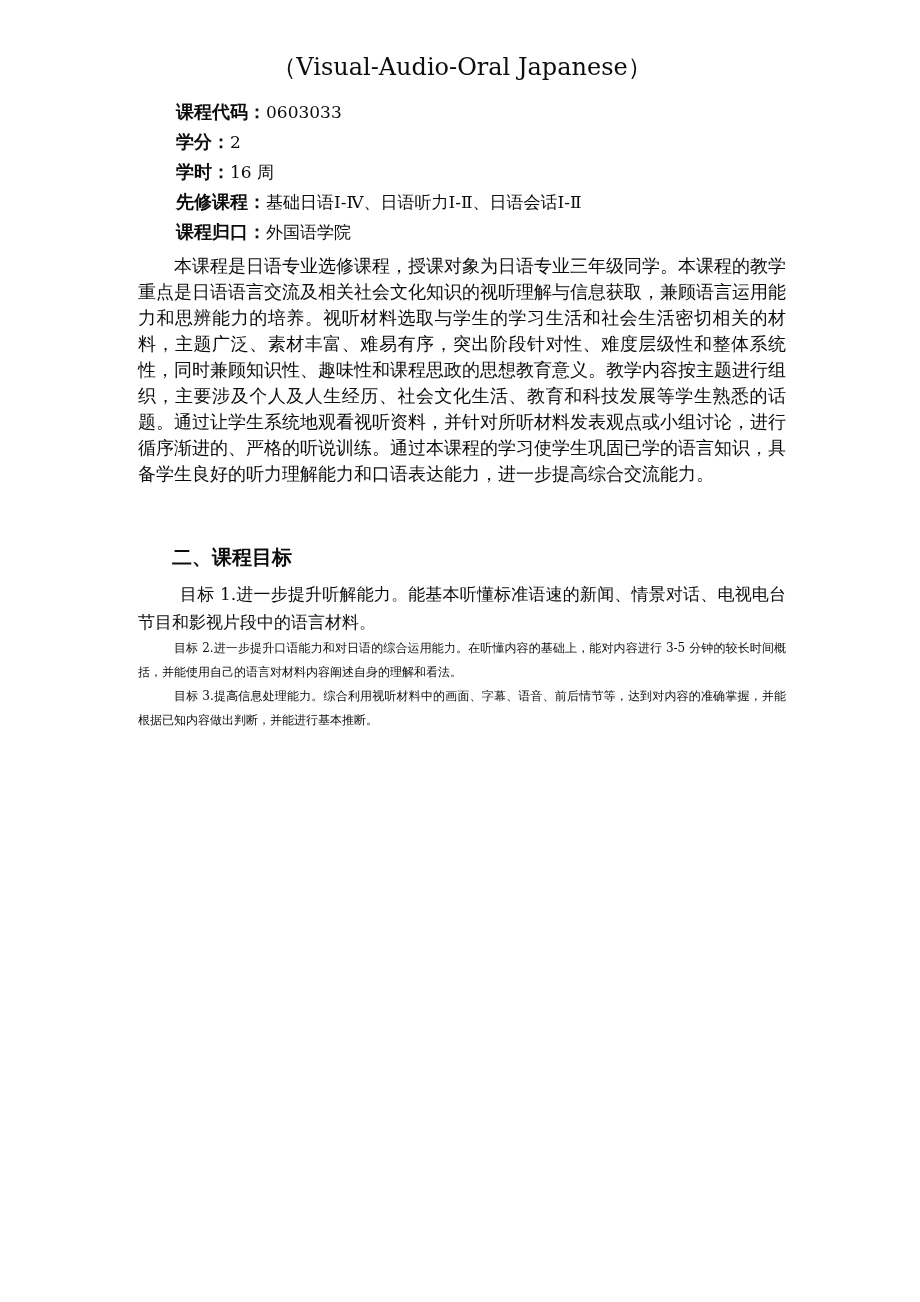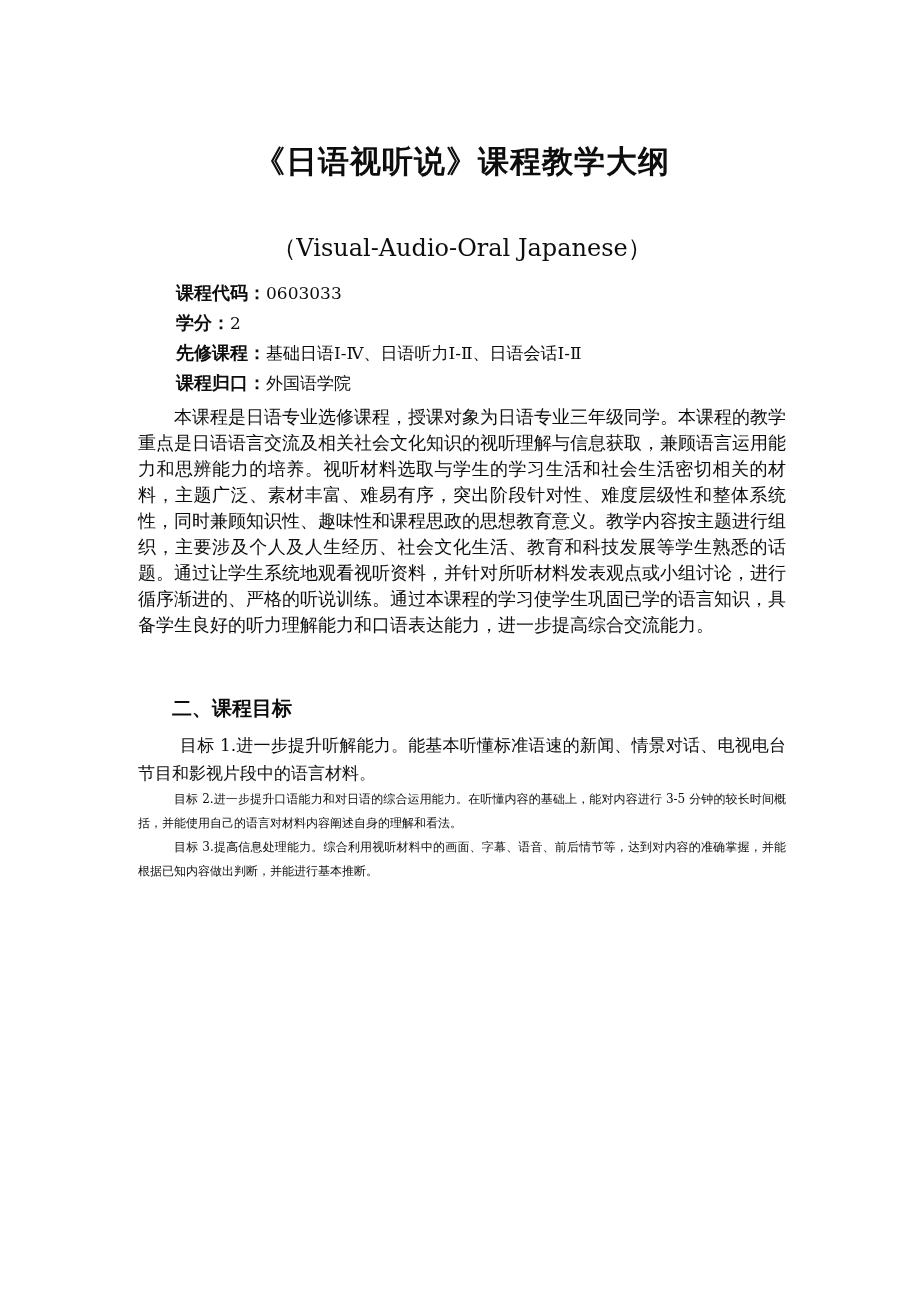--- a/index.html
+++ b/index.html
@@ -120,30 +120,32 @@
     text-indent: 42px;
   }
   .goals { padding-top: 9px; }
 </style>
 </head>
 <body>
 
 <div class="page">
   <div class="content">
 
-    <h1 class="doc-title">《日语视听说》课程教学大纲</h1>
     <div class="doc-subtitle">（Visual-Audio-Oral Japanese）</div>
 
 
     <ul class="meta-list">
       <li class="meta-item">
         <span class="meta-label">课程代码：</span><span class="meta-value">0603033</span>
       </li>
       <li class="meta-item">
         <span class="meta-label">学分：</span><span class="meta-value">2</span>
+      </li>
+      <li class="meta-item">
+        <span class="meta-label">学时：</span><span class="meta-value">16 周</span>
       </li>
       <li class="meta-item">
         <span class="meta-label">先修课程：</span><span class="meta-value">基础日语Ⅰ-Ⅳ、日语听力Ⅰ-Ⅱ、日语会话Ⅰ-Ⅱ</span>
       </li>
       <li class="meta-item">
         <span class="meta-label">课程归口：</span><span class="meta-value">外国语学院</span>
       </li>
     </ul>
 
     <p class="body-par">本课程是日语专业选修课程，授课对象为日语专业三年级同学。本课程的教学重点是日语语言交流及相关社会文化知识的视听理解与信息获取，兼顾语言运用能力和思辨能力的培养。视听材料选取与学生的学习生活和社会生活密切相关的材料，主题广泛、素材丰富、难易有序，突出阶段针对性、难度层级性和整体系统性，同时兼顾知识性、趣味性和课程思政的思想教育意义。教学内容按主题进行组织，主要涉及个人及人生经历、社会文化生活、教育和科技发展等学生熟悉的话题。通过让学生系统地观看视听资料，并针对所听材料发表观点或小组讨论，进行循序渐进的、严格的听说训练。通过本课程的学习使学生巩固已学的语言知识，具备学生良好的听力理解能力和口语表达能力，进一步提高综合交流能力。</p>

